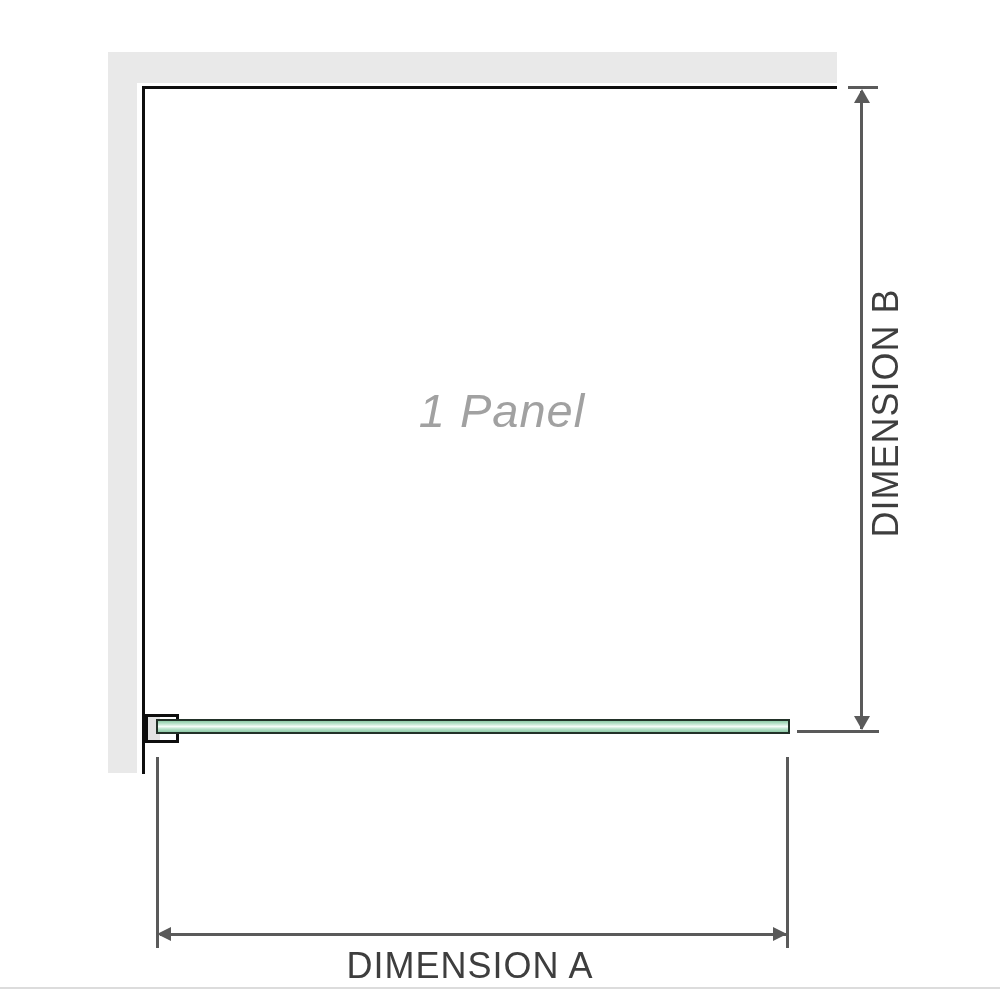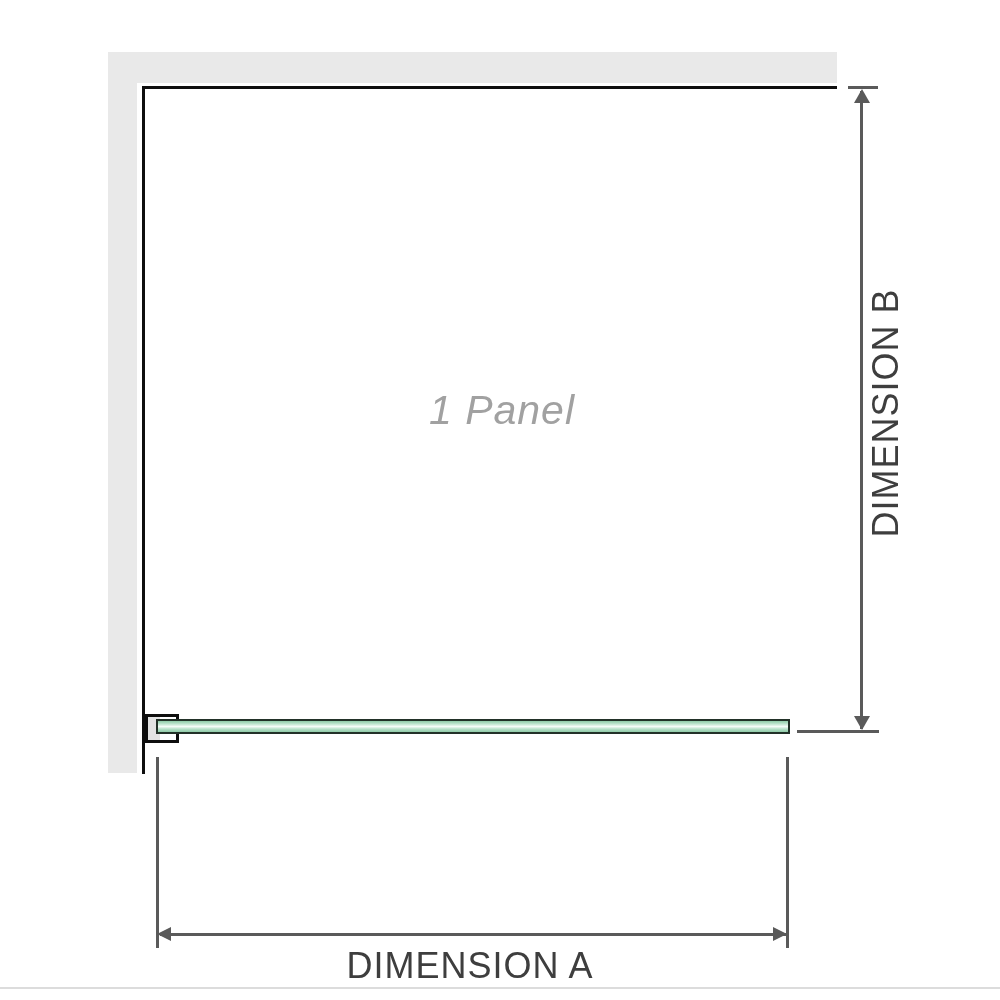--- a/index.html
+++ b/index.html
@@ -18,21 +18,21 @@
   
   .edge{background:var(--outline,#0e0e0e);}
   .edge-top{left:142px;top:86px;width:695px;height:3px;}
   .edge-left{left:142px;top:86px;width:3px;height:688px;}
   
   .pin{width:0;height:0;display:flex;align-items:center;justify-content:center;}
   .pin > span{white-space:nowrap;}
   
   .panel-label{left:502px;top:401px;}
   .panel-label > span{
-    font-size:41px;font-style:italic;font-weight:400;
+    font-size:47px;font-style:italic;font-weight:400;
     letter-spacing:1px;color:var(--panel-text,#a1a1a1);margin-top:19px;
   }
   
   .bracket{
     left:145px;top:714px;width:34px;height:29px;
     border:3px solid var(--outline,#0e0e0e);
     background:#fff;box-sizing:border-box;
   }
   .bracket-spacer{
     position:absolute;left:0;top:0;width:12px;height:100%;

